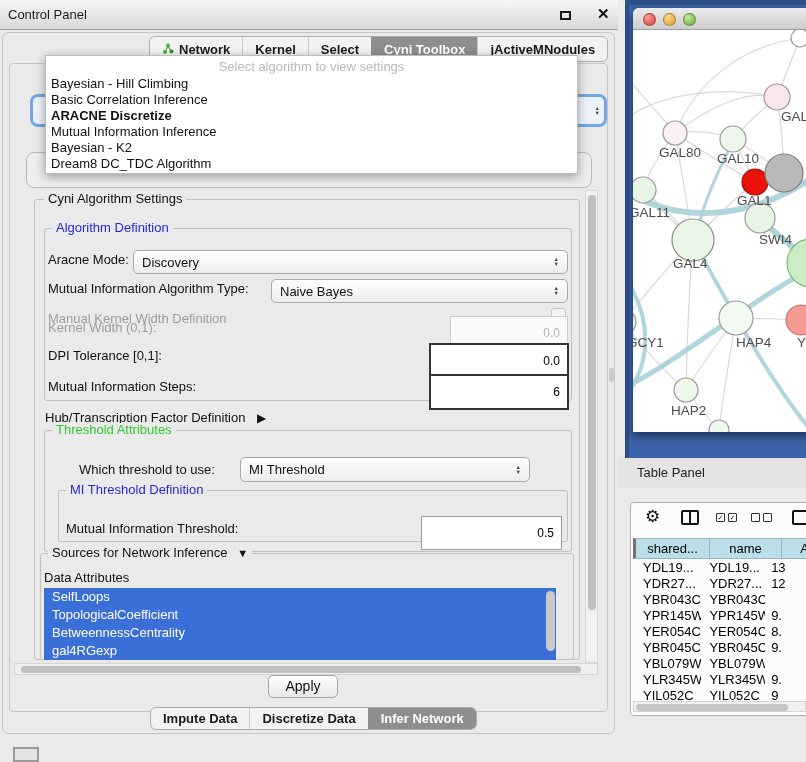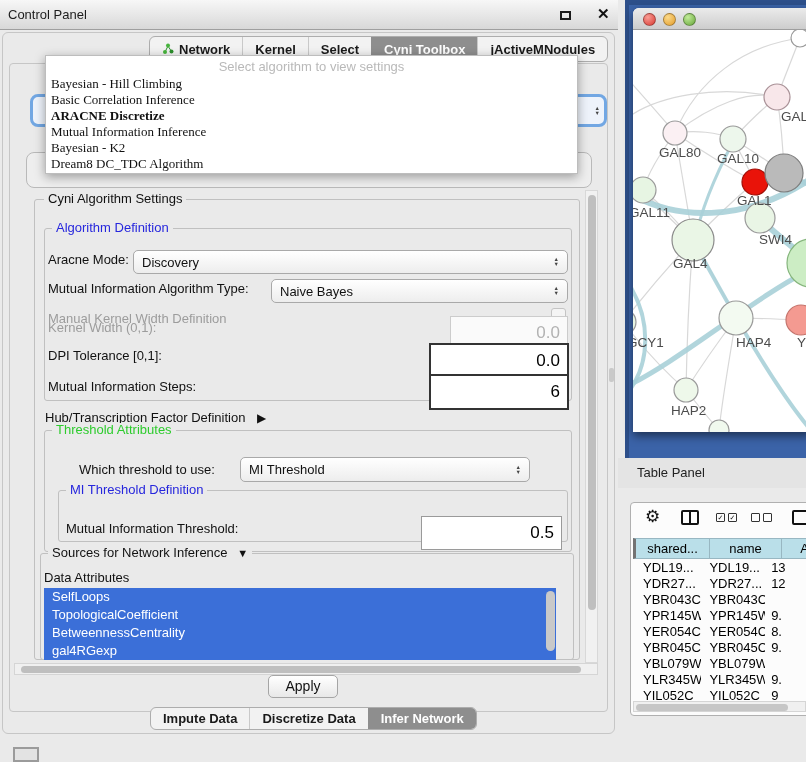--- a/index.html
+++ b/index.html
@@ -21,40 +21,40 @@
   .neticon{margin-right:5px;display:inline-flex;}
   #bottom-tabs{height:23px;}
   #bottom-tabs .tab{font-size:13px;}
 
   
   .panelborder{border:1px solid #c6c6c6;border-radius:6px;}
 
   
   .popup{left:45px;top:55px;width:533px;height:119px;background:#fff;border:1px solid #bdbdbd;box-shadow:0 3px 10px rgba(0,0,0,.35);z-index:60;}
   .pop-hint{height:20px;text-align:center;color:#b9b9b9;padding-top:3px;}
-  .pop-item{height:16px;line-height:16px;padding-left:5px;cursor:pointer;font-family:Liberation Serif, serif;}
+  .pop-item{height:16px;line-height:16px;padding-left:5px;cursor:pointer;}
   .pop-item.b{font-weight:bold;}
 
   
   .combo-frag{left:30px;top:94px;width:577px;height:33px;border:3px solid #72a7e3;border-radius:8px;background:#eef3fb;z-index:5;display:flex;align-items:center;}
   .combo-behind{left:26px;top:152px;width:566px;height:36px;border:1px solid #b9b9b9;border-radius:8px;background:#eeeeee;z-index:4;}
 
   
   .grp{border:1px solid #c0c0c0;border-radius:3px;}
   .grp-title{position:absolute;background:#eaeaea;padding:0 4px;line-height:14px;white-space:nowrap;}
   .t-blue{color:#2626dd;}
   .t-green{color:#2ecc2e;}
 
   .lbl{position:absolute;font-weight:normal;white-space:nowrap;}
   .lbl.dis{color:#9c9c9c;}
 
   .combo{position:absolute;display:flex;align-items:center;border:1px solid #a9a9a9;border-radius:5px;background:linear-gradient(#ffffff,#ededed);padding:0 8px;cursor:pointer;}
   .spin{margin-left:auto;display:flex;flex-direction:column;line-height:5px;color:#444;}
   .spin span{font-size:5.5px;}
-  .num{position:absolute;text-align:right;padding:16px 7px;font-size:17px;font-family:"Liberation Sans",sans-serif;background:#fff;}
+  .num{position:absolute;text-align:right;padding:16px 7px;font-size:12px;font-family:"Liberation Sans",sans-serif;background:#fff;}
   .num.dark{border:2px solid #333;}
   .num.lite{border:1px solid #9a9a9a;}
   .num.dis{border:1px solid #cccccc;background:#fafafa;color:#b2b2b2;}
   .chk{position:absolute;width:15px;height:15px;border:1px solid #c4c4c4;border-radius:3px;background:#f4f4f4;}
 
   .tri{font-size:12px;color:#111;}
 
   
   .src-item{height:18px;line-height:18px;color:#fff;padding-left:8px;cursor:pointer;white-space:nowrap;}
 

